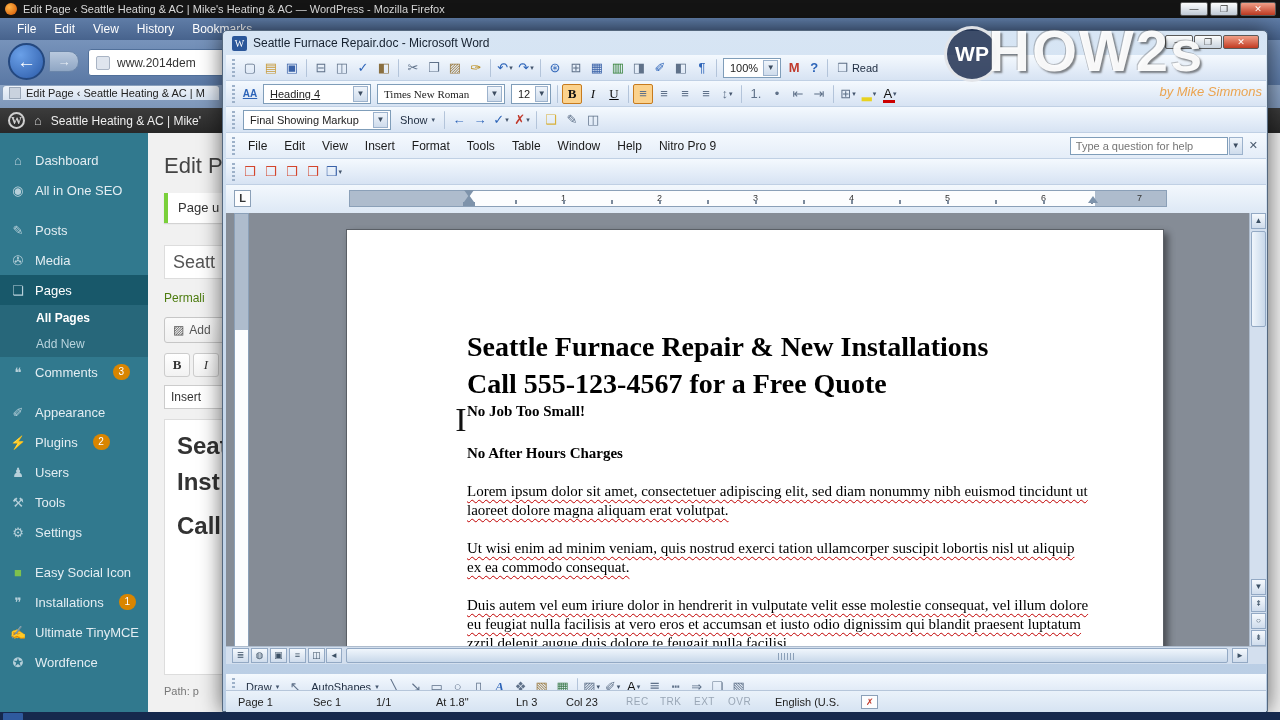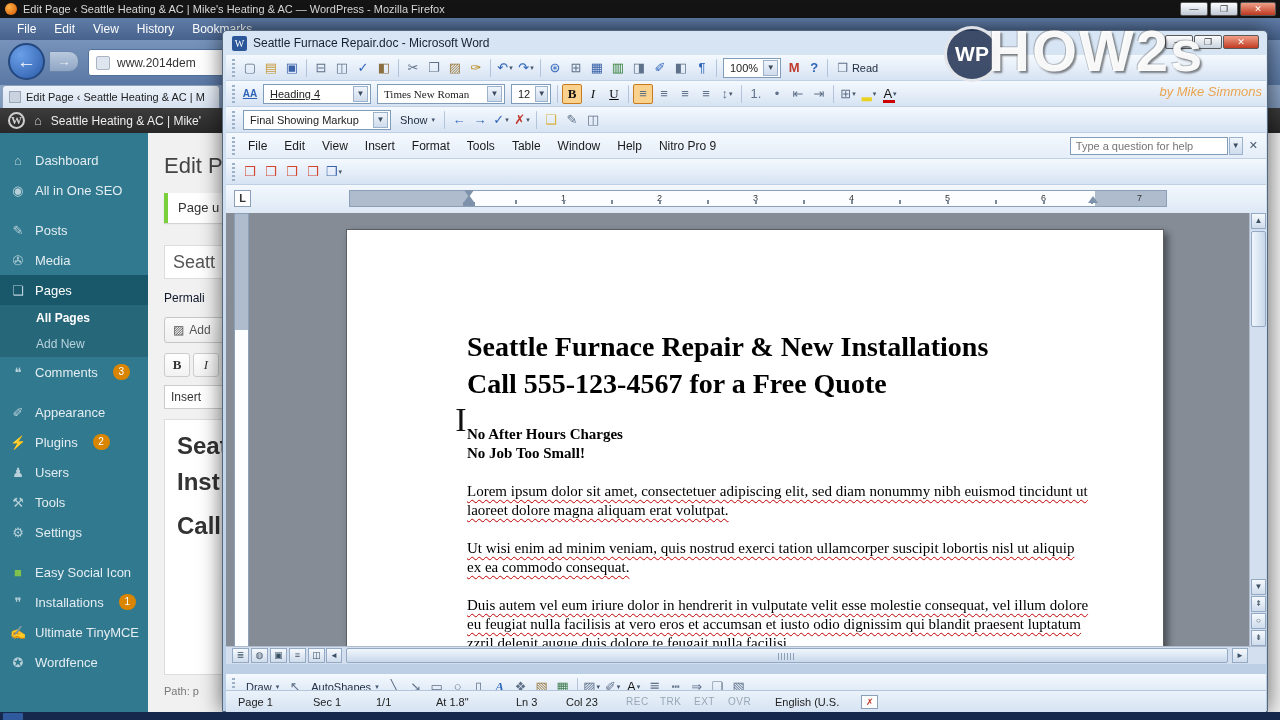--- a/index.html
+++ b/index.html
@@ -14,41 +14,41 @@
   .winbtn{width:28px;height:14px;border:1px solid #5a5a5a;border-radius:2px;background:linear-gradient(#fdfdfd,#c9d3df);color:#333;font-size:9px;line-height:12px;text-align:center;cursor:pointer;}
   .winbtn.close{width:36px;background:linear-gradient(#f0a089,#c23b22);color:#fff;}
   .ff-menubar{position:absolute;left:0;top:18px;width:1280px;height:22px;background:linear-gradient(#607da7,#47638d);display:flex;align-items:center;color:#fff;font-size:12px;padding-left:8px;z-index:1;}
   .ff-menu-item{padding:2px 9px;cursor:pointer;}
   .ff-navbar{position:absolute;left:0;top:40px;width:1280px;height:45px;background:linear-gradient(#7793bb,#5a78a4);z-index:1;}
   .ff-back{position:absolute;left:8px;top:3px;width:37px;height:37px;border-radius:50%;background:radial-gradient(circle at 32% 30%,#6aa0e8,#2c5ba8);border:2px solid #24487f;color:#fff;font-size:19px;text-align:center;line-height:33px;cursor:pointer;}
   .ff-forward{position:absolute;left:49px;top:11px;width:30px;height:21px;border-radius:0 10px 10px 0;background:linear-gradient(#b9c9de,#8fa6c4);border:1px solid #6b86aa;color:#e8eef6;font-size:13px;text-align:center;line-height:19px;cursor:pointer;}
   .ff-urlbar{position:absolute;left:88px;top:9px;width:540px;height:27px;background:#fff;border:1px solid #51709a;border-radius:3px;display:flex;align-items:center;padding:0 7px;font-size:12px;color:#333;}
   .ff-favicon{width:14px;height:14px;background:#dfe5ee;border:1px solid #a9b4c4;border-radius:2px;margin-right:7px;flex:0 0 auto;}
   .ff-tabbar{position:absolute;left:0;top:85px;width:1280px;height:23px;background:linear-gradient(#8ea6c6,#7e97ba);z-index:1;}
-  .ff-tab{position:absolute;left:2px;top:0;width:218px;height:23px;background:linear-gradient(#eef3fa,#d7e2f0);border:1px solid #8aa0bd;border-bottom:none;border-radius:4px 4px 0 0;display:flex;align-items:center;padding:0 6px;font-size:11px;color:#222;white-space:nowrap;overflow:hidden;cursor:pointer;}
+  .ff-tab{position:absolute;left:2px;top:0;width:218px;height:15px;background:linear-gradient(#eef3fa,#d7e2f0);border:1px solid #8aa0bd;border-bottom:none;border-radius:4px 4px 0 0;display:flex;align-items:center;padding:0 6px;font-size:11px;color:#222;white-space:nowrap;overflow:hidden;cursor:pointer;}
   .tab-favicon{width:12px;height:12px;background:#c9d2de;border:1px solid #9aa7b8;margin-right:5px;flex:0 0 auto;}
 
   
   .wp-adminbar{position:absolute;left:0;top:108px;width:1280px;height:25px;background:linear-gradient(#3c3c3c,#282828);display:flex;align-items:center;color:#eee;font-size:12px;padding-left:8px;gap:9px;z-index:1;}
   .wp-logo{width:17px;height:17px;border-radius:50%;border:2px solid #cfcfcf;color:#cfcfcf;font-size:11px;text-align:center;line-height:13px;font-family:"Liberation Serif",serif;font-weight:bold;}
   .wp-home{color:#ccc;font-size:13px;}
   .wp-body{position:absolute;left:0;top:133px;width:1280px;height:587px;background:#f1f1f1;z-index:1;}
   .wp-sidebar{position:absolute;left:0;top:0;width:148px;height:587px;background:#31798e;padding-top:12px;}
   .sb-item{display:flex;align-items:center;height:30px;padding:0 8px 0 10px;color:#e3edf2;font-size:13px;gap:9px;cursor:pointer;white-space:nowrap;}
   .sb-item.sep{height:10px;}
   .sb-item.selected{background:#18586a;color:#fff;}
   .sb-item.sub{height:26px;padding-left:36px;background:#27677a;font-size:12px;color:#b9d4de;}
   .sb-item.sub.current{color:#fff;font-weight:bold;}
   .sb-icon{width:16px;font-size:13px;color:#b7d0da;text-align:center;flex:0 0 auto;}
   .sb-badge{margin-left:6px;background:#d98500;color:#fff;border-radius:9px;min-width:17px;height:16px;font-size:10px;line-height:16px;text-align:center;padding:0 4px;}
   .wp-content{position:absolute;left:148px;top:0;width:74px;height:587px;overflow:hidden;background:#f1f1f1;}
   .wpc-h1{position:absolute;left:16px;top:20px;font-size:22px;color:#444;white-space:nowrap;}
   .wpc-notice{position:absolute;left:16px;top:60px;width:300px;height:30px;background:#fff;border-left:4px solid #7ad03a;box-shadow:0 1px 1px rgba(0,0,0,.12);font-size:13px;color:#333;line-height:30px;padding-left:10px;white-space:nowrap;}
   .wpc-title-input{position:absolute;left:16px;top:112px;width:300px;height:34px;background:#fff;border:1px solid #ddd;font-size:18px;color:#555;line-height:32px;padding-left:8px;white-space:nowrap;}
-  .wpc-permalink{position:absolute;left:16px;top:158px;font-size:12px;color:#0f172a;white-space:nowrap;}
+  .wpc-permalink{position:absolute;left:16px;top:158px;font-size:12px;color:#4d7c0f;white-space:nowrap;}
   .wpc-add-btn{position:absolute;left:16px;top:184px;width:110px;height:26px;background:linear-gradient(#fafafa,#f0f0f0);border:1px solid #c6c6c6;border-radius:3px;font-size:12px;color:#555;display:flex;align-items:center;gap:5px;padding:0 8px;cursor:pointer;}
   .wpc-edbar{position:absolute;left:16px;top:220px;display:flex;gap:3px;}
   .wpc-edbtn{width:26px;height:24px;background:linear-gradient(#fff,#f2f2f2);border:1px solid #ccc;border-radius:3px;text-align:center;line-height:22px;font-size:13px;color:#333;font-family:"Liberation Serif",serif;cursor:pointer;}
   .wpc-edbtn.it{font-style:italic;}
   .wpc-edbtn.bo{font-weight:bold;}
   .wpc-para{position:absolute;left:16px;top:252px;width:100px;height:24px;background:#fff;border:1px solid #ccc;font-size:12px;color:#333;line-height:22px;padding-left:6px;white-space:nowrap;cursor:pointer;}
   .wpc-editor{position:absolute;left:16px;top:286px;width:400px;height:256px;background:#fff;border:1px solid #ddd;padding:8px 0 0 12px;}
   .wpc-line{font-size:24px;font-weight:bold;color:#333;white-space:nowrap;line-height:36px;}
   .wpc-line.gap{margin-top:8px;}
   .wpc-path{position:absolute;left:16px;top:552px;font-size:11px;color:#777;white-space:nowrap;}
@@ -661,22 +661,22 @@
 
     <div class="w-docarea">
       <div class="vruler">
         <span class="vruler-active"></span>
       </div>
 
       <div class="page">
         <div class="page-text">
           <div class="doc-title">Seattle Furnace Repair &amp; New Installations</div>
           <div class="doc-title">Call 555-123-4567 for a Free Quote</div>
+          <div class="doc-sub">No Job Too Small!</div>
           <div class="doc-sub first">No After Hours Charges</div>
-          <div class="doc-sub">No Job Too Small!</div>
           <div class="doc-p">Lorem ipsum dolor sit amet, consectetuer adipiscing elit, sed diam nonummy nibh euismod tincidunt ut laoreet dolore magna aliquam erat volutpat.</div>
           <div class="doc-p">Ut wisi enim ad minim veniam, quis nostrud exerci tation ullamcorper suscipit lobortis nisl ut aliquip ex ea commodo consequat.</div>
           <div class="doc-p">Duis autem vel eum iriure dolor in hendrerit in vulputate velit esse molestie consequat, vel illum dolore eu feugiat nulla facilisis at vero eros et accumsan et iusto odio dignissim qui blandit praesent luptatum zzril delenit augue duis dolore te feugait nulla facilisi.</div>
         </div>
       </div>
 
       <div class="ibeam">I</div>
 
       <div class="vscroll">
         <span class="vs-btn" style="top:0;">▲</span>

